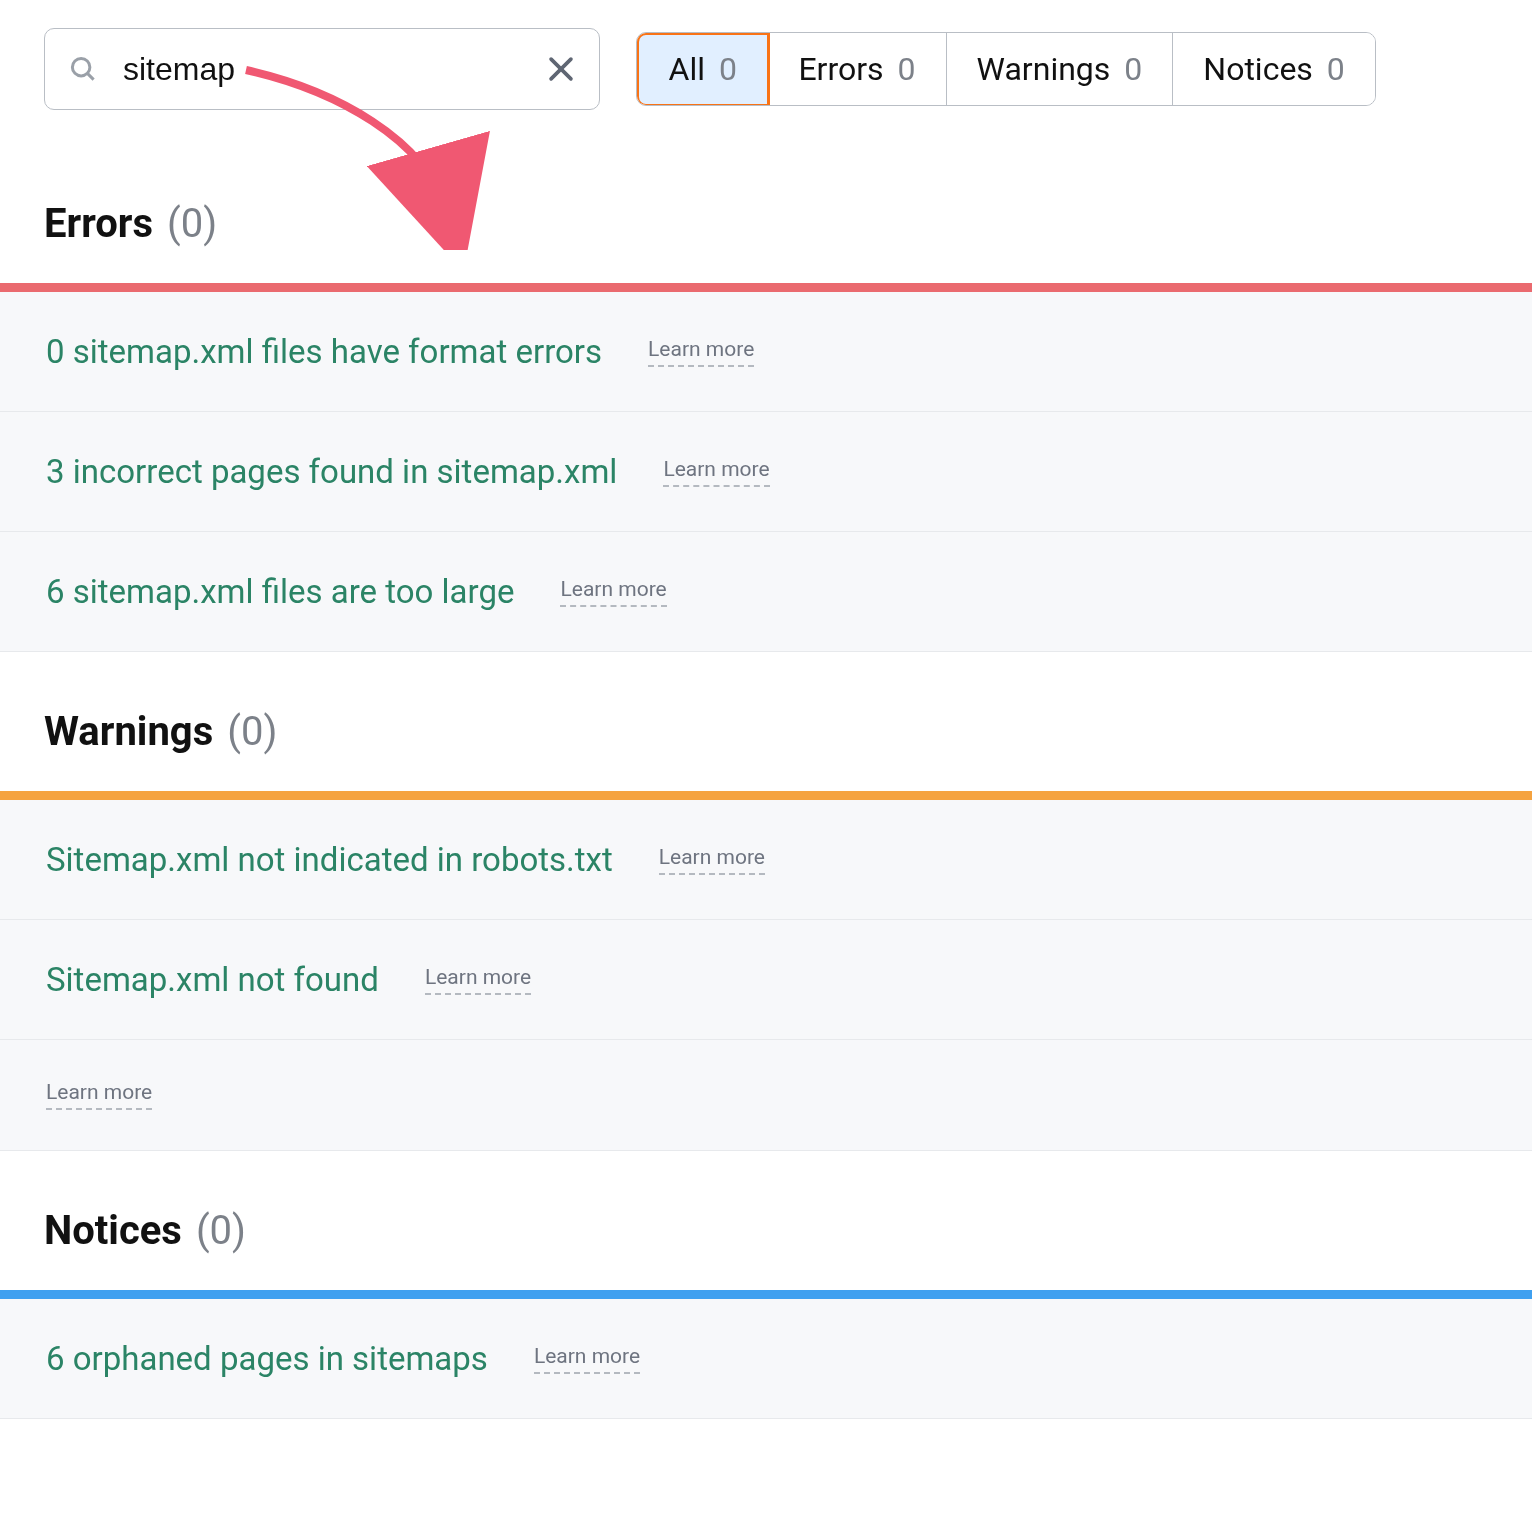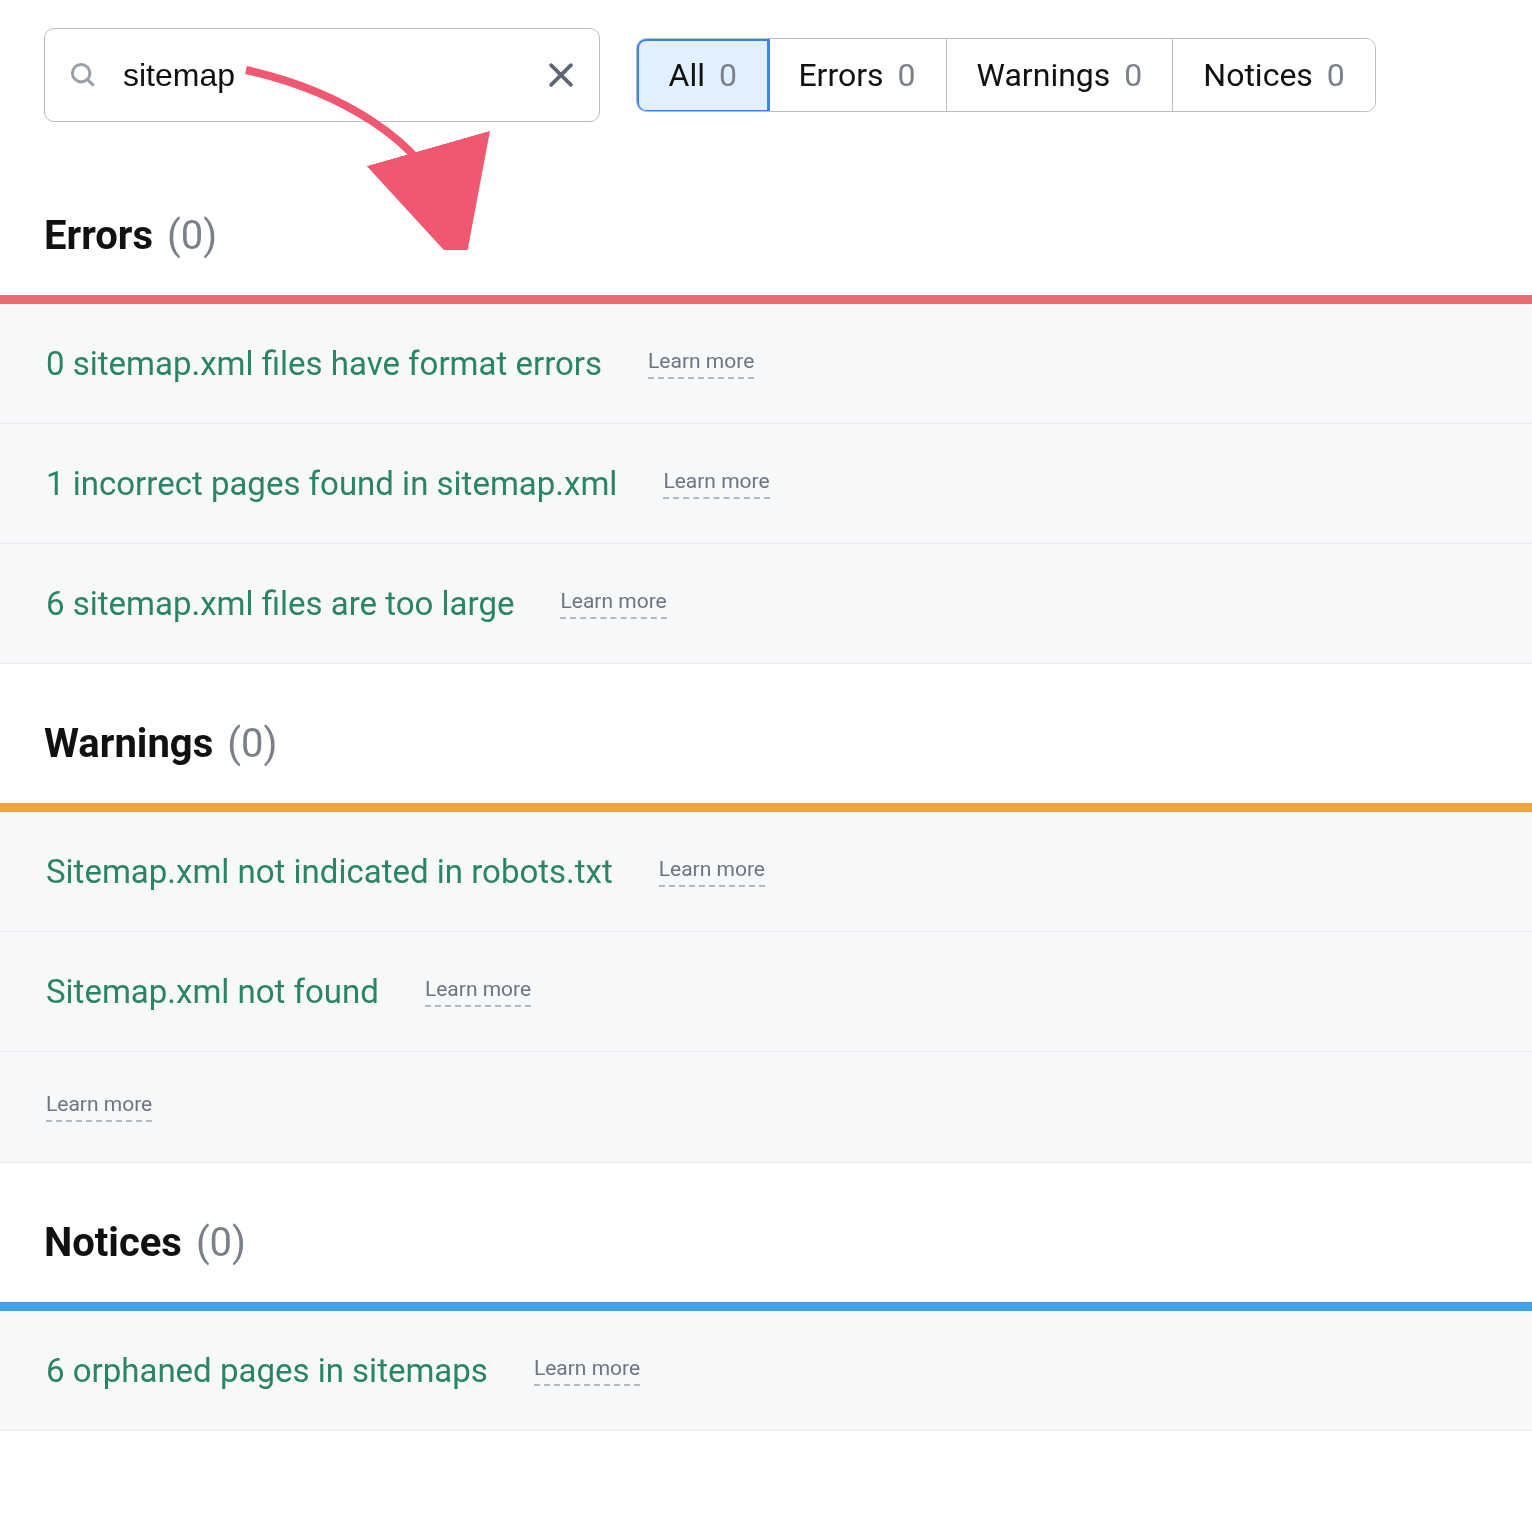--- a/index.html
+++ b/index.html
@@ -12,21 +12,21 @@
   }
   .top-bar {
     display: flex;
     align-items: center;
     padding: 28px 44px 0 44px;
     gap: 36px;
   }
   .search-wrap {
     position: relative;
     width: 556px;
-    height: 94px;
+    height: 82px;
   }
   .search-input {
     width: 100%;
     height: 100%;
     border: 1.5px solid #b9bec5;
     border-radius: 10px;
     padding: 0 68px 0 78px;
     font-size: 32px;
     color: #111;
     outline: none;
@@ -63,21 +63,21 @@
     font-size: 32px;
     color: #111;
     background: #fff;
     border-right: 1.5px solid #b9bec5;
     cursor: pointer;
     gap: 14px;
   }
   .filter-tab:last-child { border-right: none; }
   .filter-tab.active {
     background: #e1efff;
-    border: 3px solid #3b82f6;
+    border: 3px solid #f97316;
     margin: -1.5px;
     z-index: 2;
     border-radius: 10px 0 0 10px;
   }
   .filter-tab .count { color: #7c8189; }
   
   .section-head {
     display: flex;
     align-items: baseline;
     gap: 14px;
@@ -174,21 +174,21 @@
   <span class="section-title">Errors</span>
   <span class="section-count">(0)</span>
 </div>
 <div class="stripe errors"></div>
 <div class="issue-list">
   <div class="issue-row">
     <span class="issue-text">0 sitemap.xml files have format errors</span>
     <span class="learn-more">Learn more</span>
   </div>
   <div class="issue-row">
-    <span class="issue-text">1 incorrect pages found in sitemap.xml</span>
+    <span class="issue-text">3 incorrect pages found in sitemap.xml</span>
     <span class="learn-more">Learn more</span>
   </div>
   <div class="issue-row">
     <span class="issue-text">6 sitemap.xml files are too large</span>
     <span class="learn-more">Learn more</span>
   </div>
 </div>
 
 <div class="section-head">
   <span class="section-title">Warnings</span>

